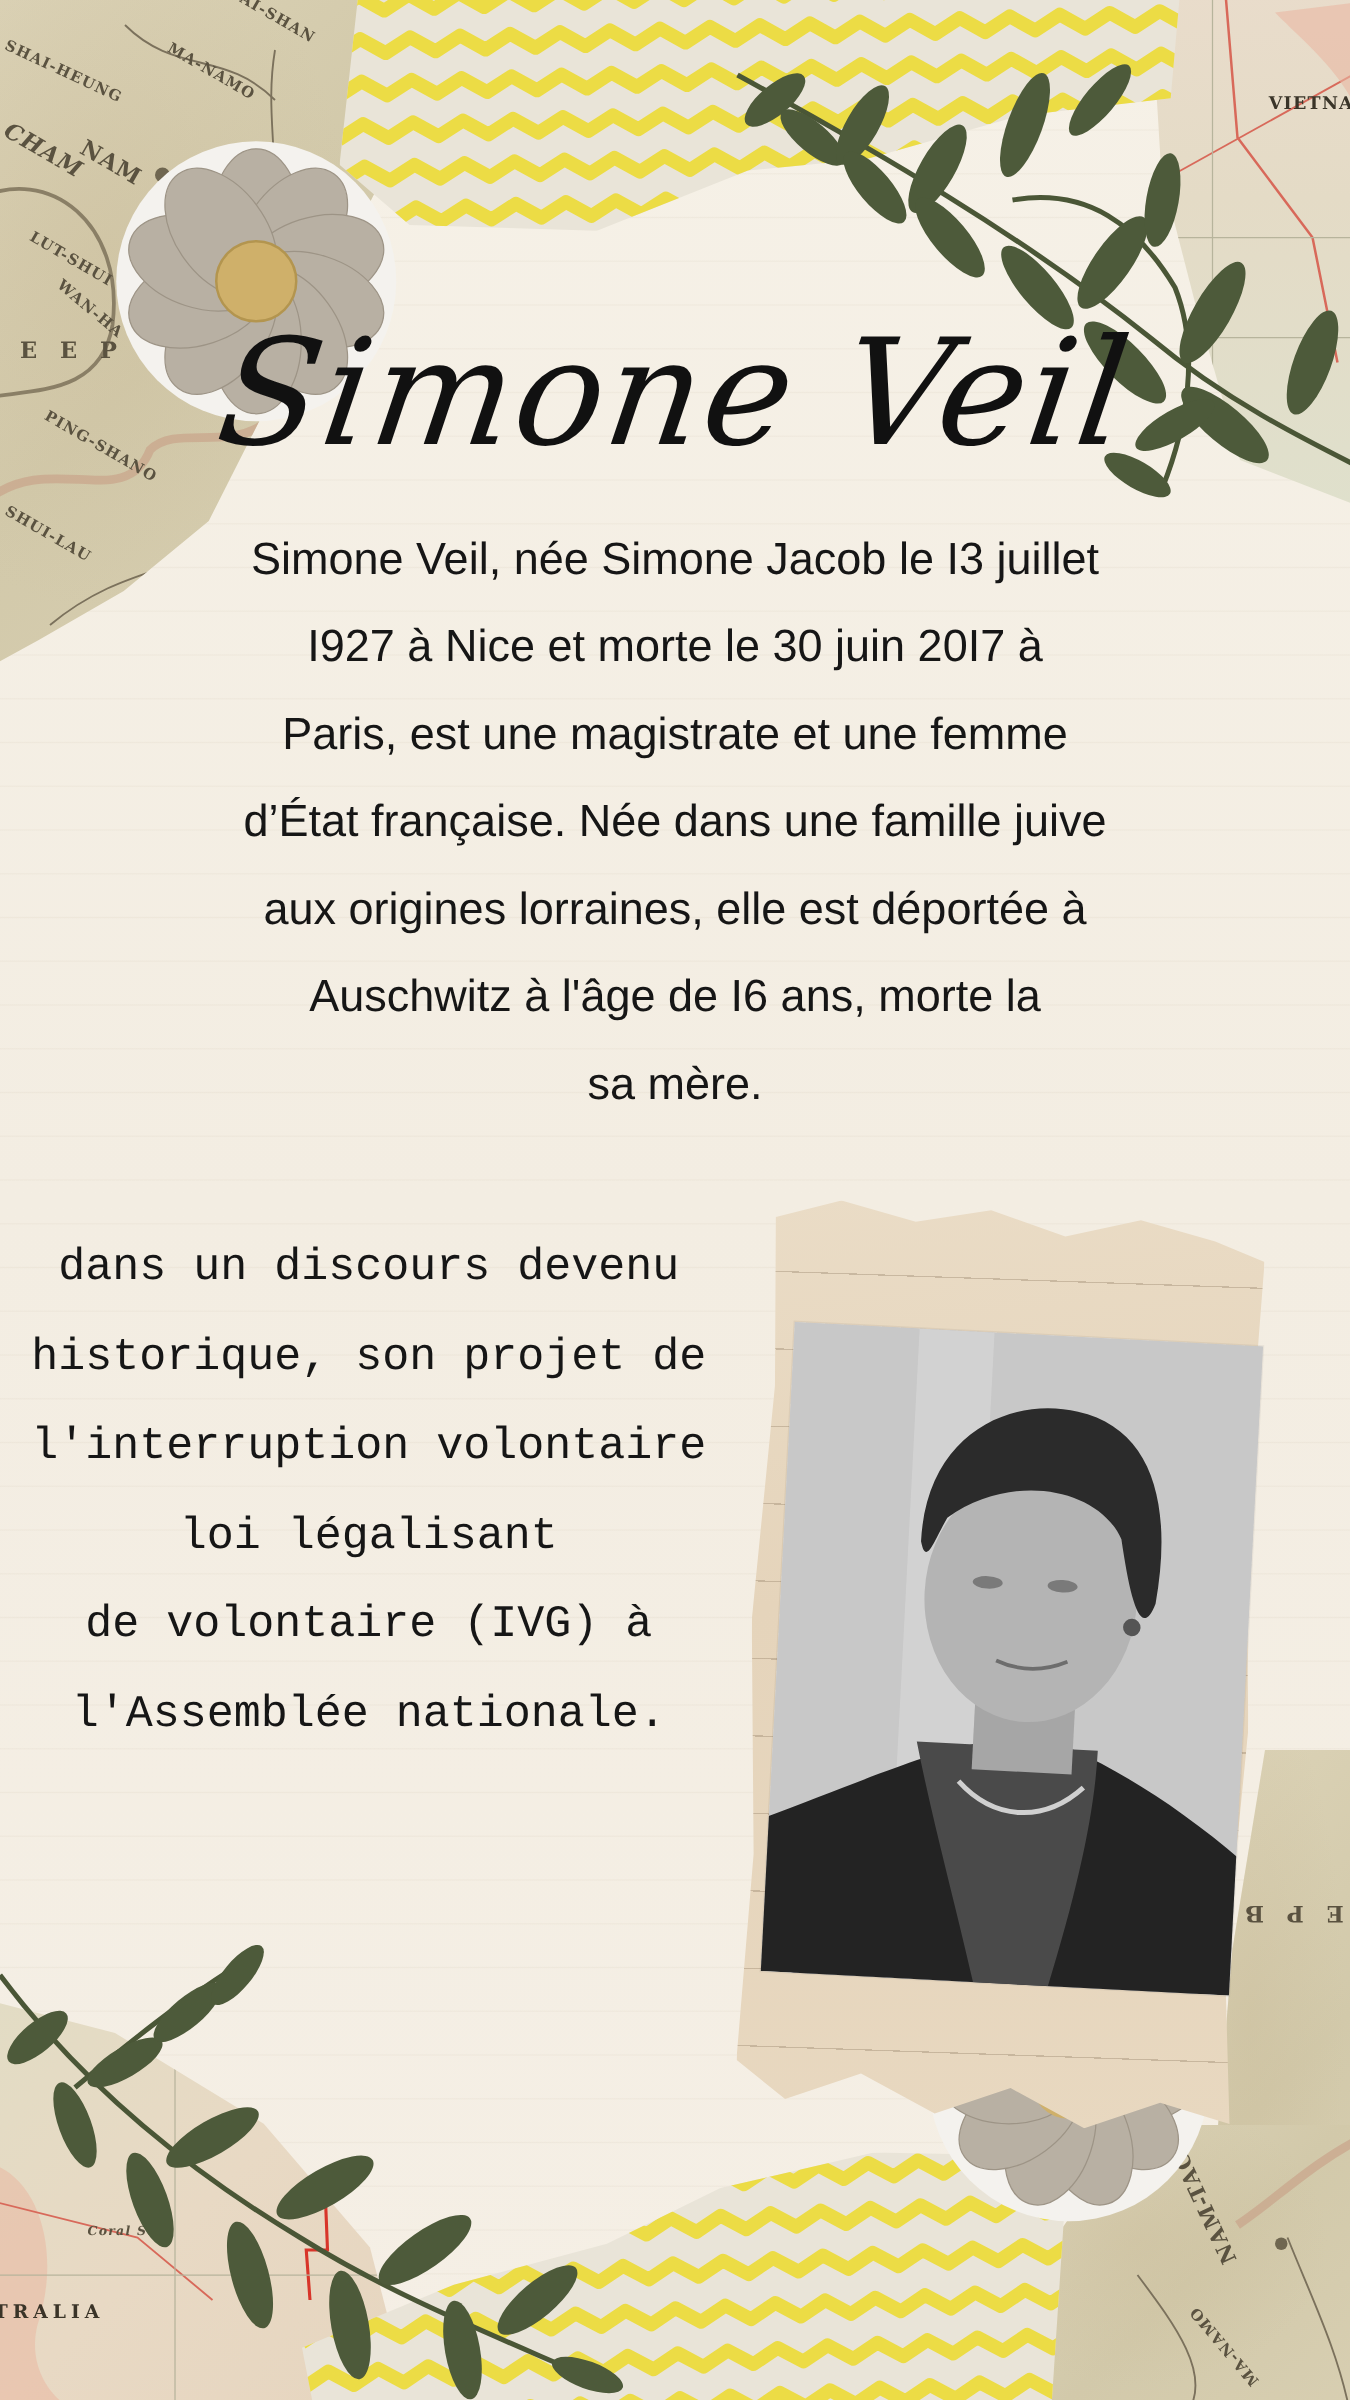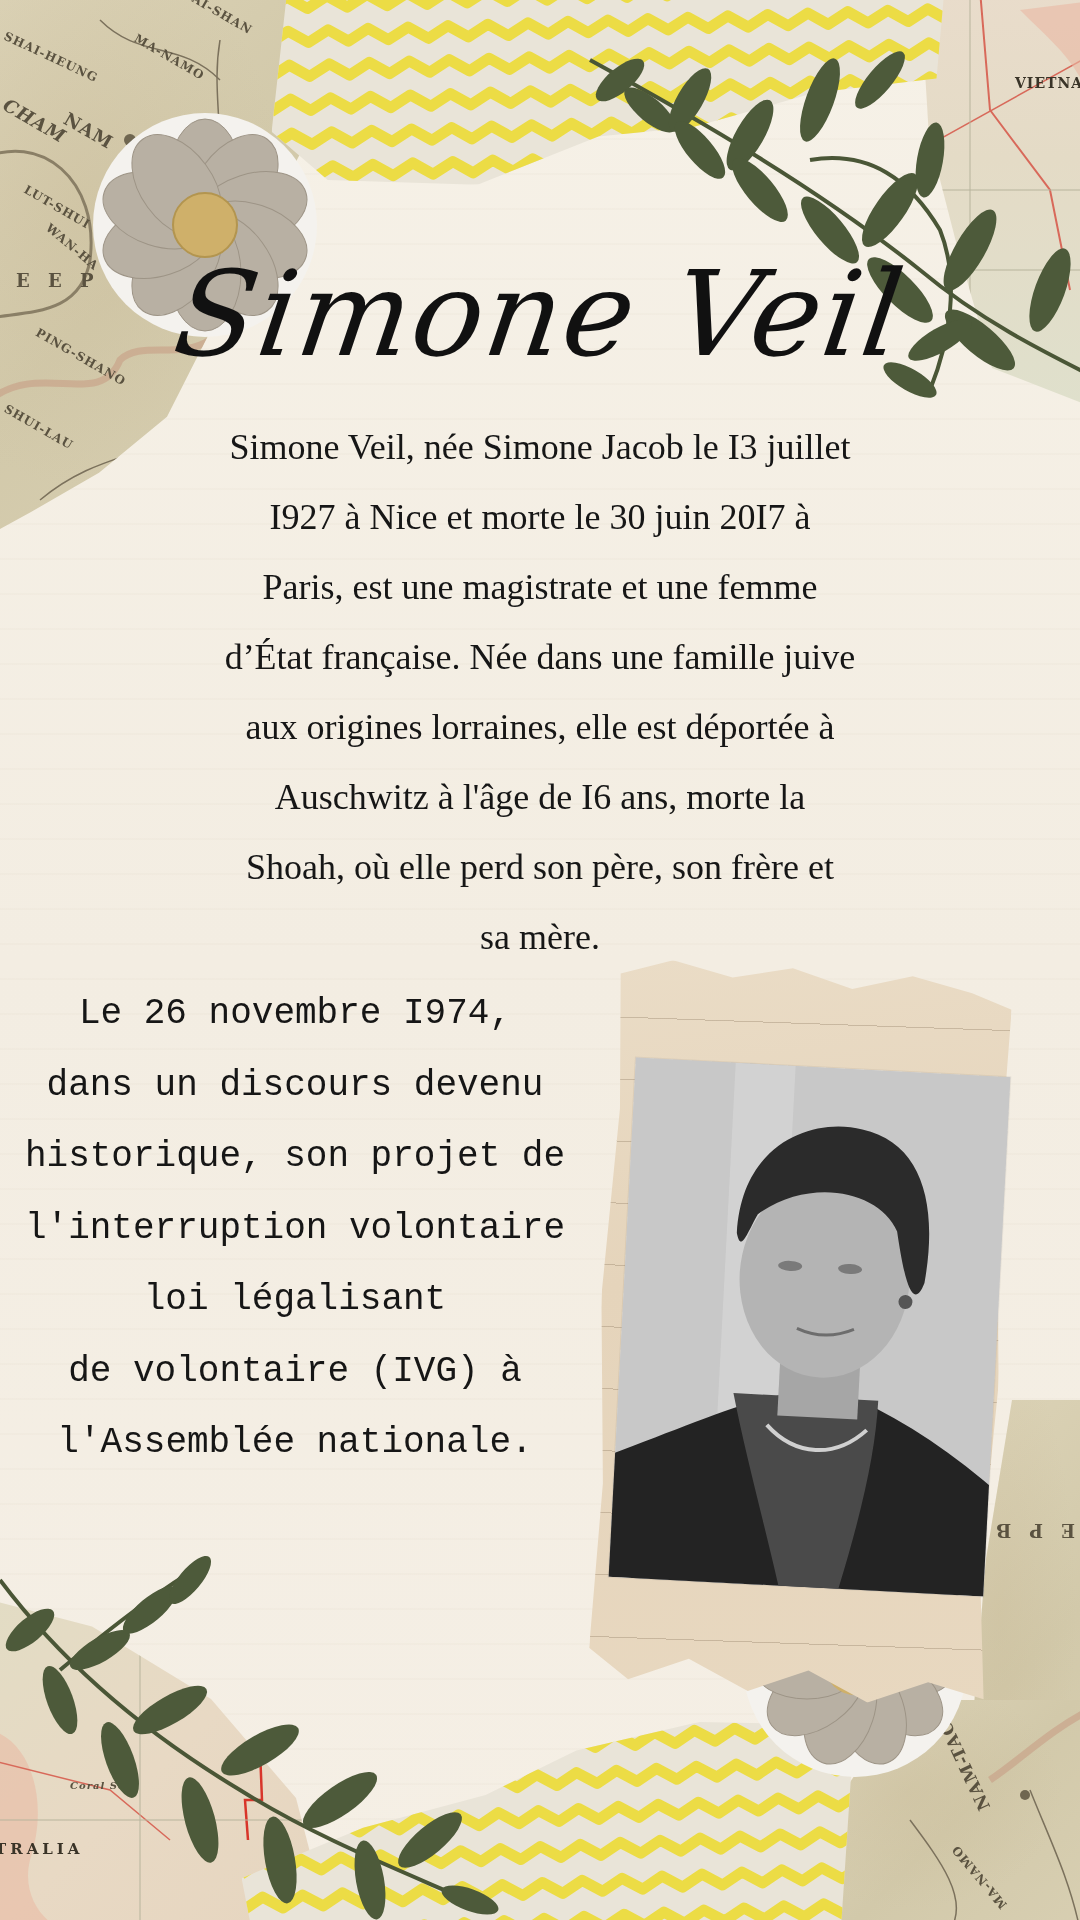--- a/index.html
+++ b/index.html
@@ -80,21 +80,21 @@
       position: absolute; left: 0; width: 1080px; top: 245px; text-align: center;
       font-family: "DejaVu Serif", serif; font-style: italic; font-weight: normal;
       font-size: 118px; color: #111; letter-spacing: 2px;
       transform: skewX(-8deg);
     }
 
     
     .intro {
       position: absolute; left: 40px; width: 1000px; top: 412px;
       text-align: center; font-size: 36px; line-height: 70px; color: #161616;
-      font-family: Liberation Serif, serif;
+      font-family: Liberation Sans, sans-serif;
     }
     .intro .line, .side .line { display: block; white-space: nowrap; }
     .side {
       position: absolute; left: 0; width: 590px; top: 978px;
       text-align: center; font-size: 36px; line-height: 71.5px; color: #161616;
       font-family: "Liberation Mono", "DejaVu Sans Mono", monospace;
     }
   </style>
 </head>
 <body>
@@ -291,25 +291,23 @@
 
 <div class="title">Simone Veil</div>
 
 <div class="intro">
   <span class="line">Simone Veil, née Simone Jacob le I3 juillet</span>
   <span class="line">I927 à Nice et morte le 30 juin 20I7 à</span>
   <span class="line">Paris, est une magistrate et une femme</span>
   <span class="line">d’État française. Née dans une famille juive</span>
   <span class="line">aux origines lorraines, elle est déportée à</span>
   <span class="line">Auschwitz à l'âge de I6 ans, morte la</span>
-  <span class="line">Shoah, où elle perd son père, son frère et</span>
   <span class="line">sa mère.</span>
 </div>
 
 <div class="side">
-  <span class="line">Le 26 novembre I974,</span>
   <span class="line">dans un discours devenu</span>
   <span class="line">historique, son projet de</span>
   <span class="line">l'interruption volontaire</span>
   <span class="line">loi légalisant</span>
   <span class="line">de volontaire (IVG) à</span>
   <span class="line">l'Assemblée nationale.</span>
 </div>
 
 </body></html>

